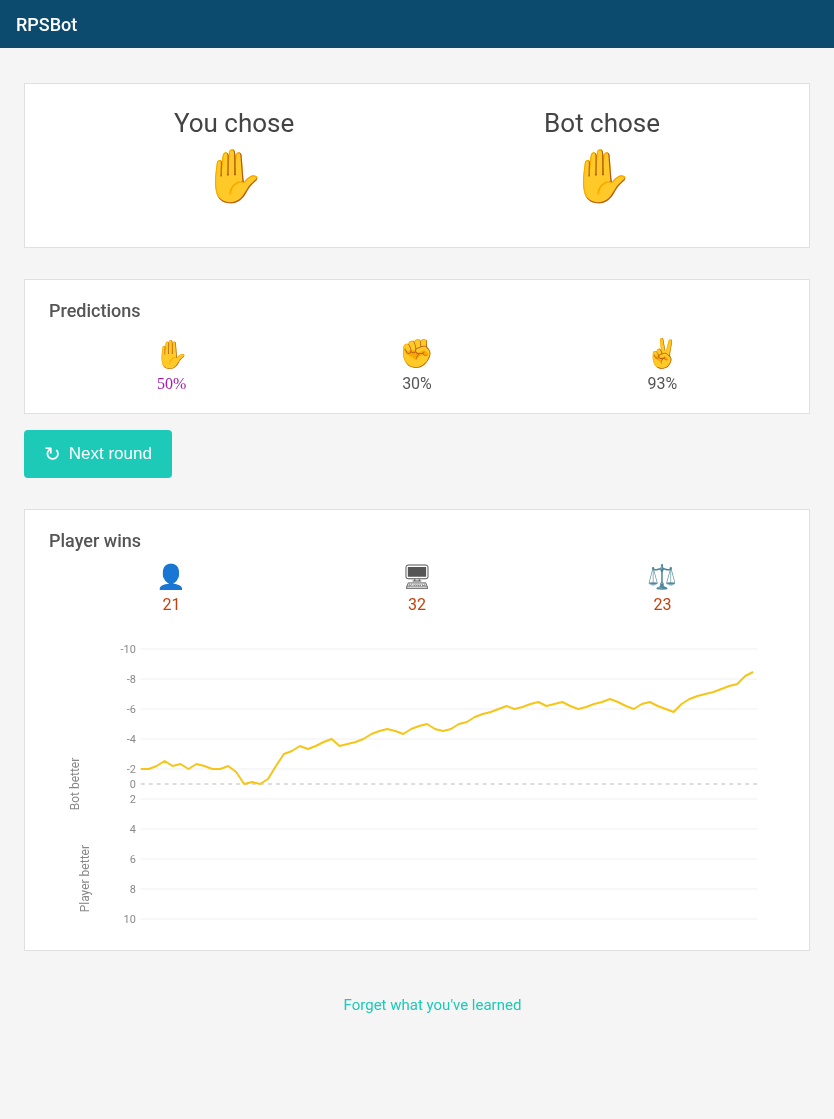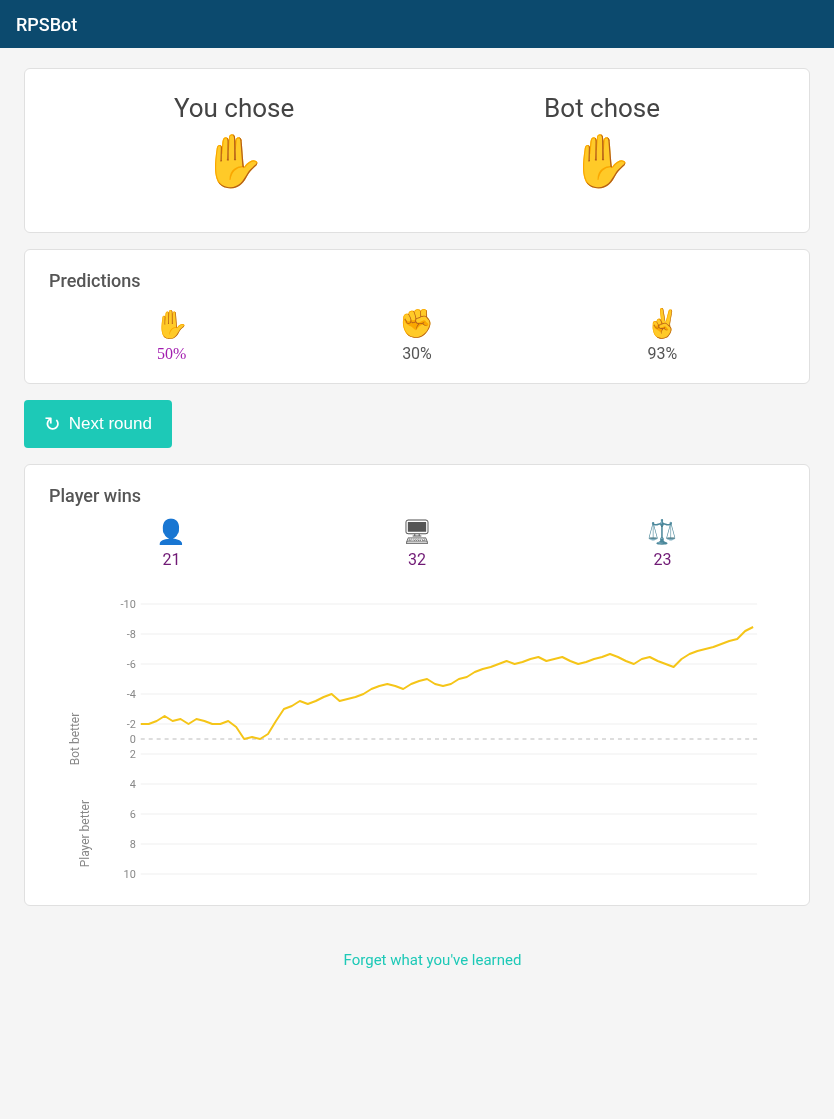--- a/index.html
+++ b/index.html
@@ -28,23 +28,24 @@
     #main {
       padding: 20px 24px;
       display: flex;
       flex-direction: column;
       gap: 16px;
     }
 
     
     .card {
       background: white;
-      border-radius: 6px;
+      border-radius: 0;
       border: 1px solid #e0e0e0;
       padding: 24px;
+      margin-top: 15px;
     }
 
     
     #result-card {
       display: flex;
       flex-direction: column;
       align-items: center;
     }
     .choices-row {
       display: flex;
@@ -146,21 +147,21 @@
       flex-direction: column;
       align-items: center;
       gap: 4px;
     }
     .win-icon {
       font-size: 24px;
       color: #555;
     }
     .win-count {
       font-size: 16px;
-      color: #701a75;
+      color: #c2410c;
     }
 
     
     #chart-container {
       position: relative;
       width: 100%;
       height: 300px;
       margin-top: 8px;
     }
     .chart-y-label-left {

